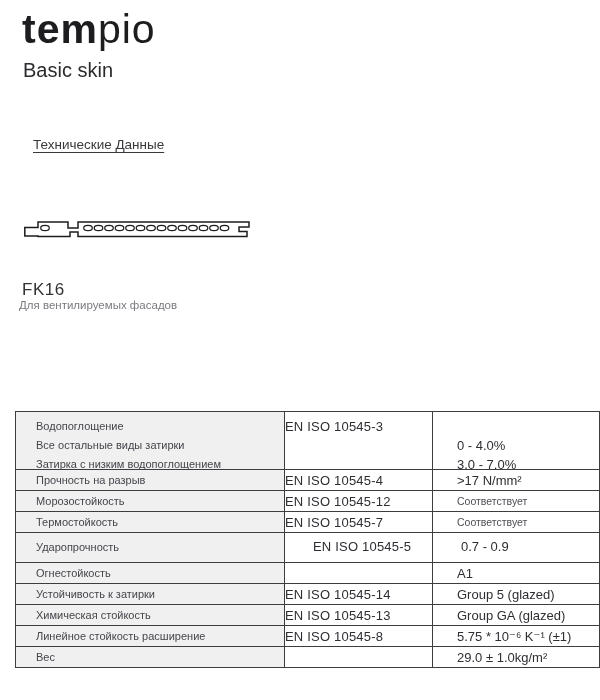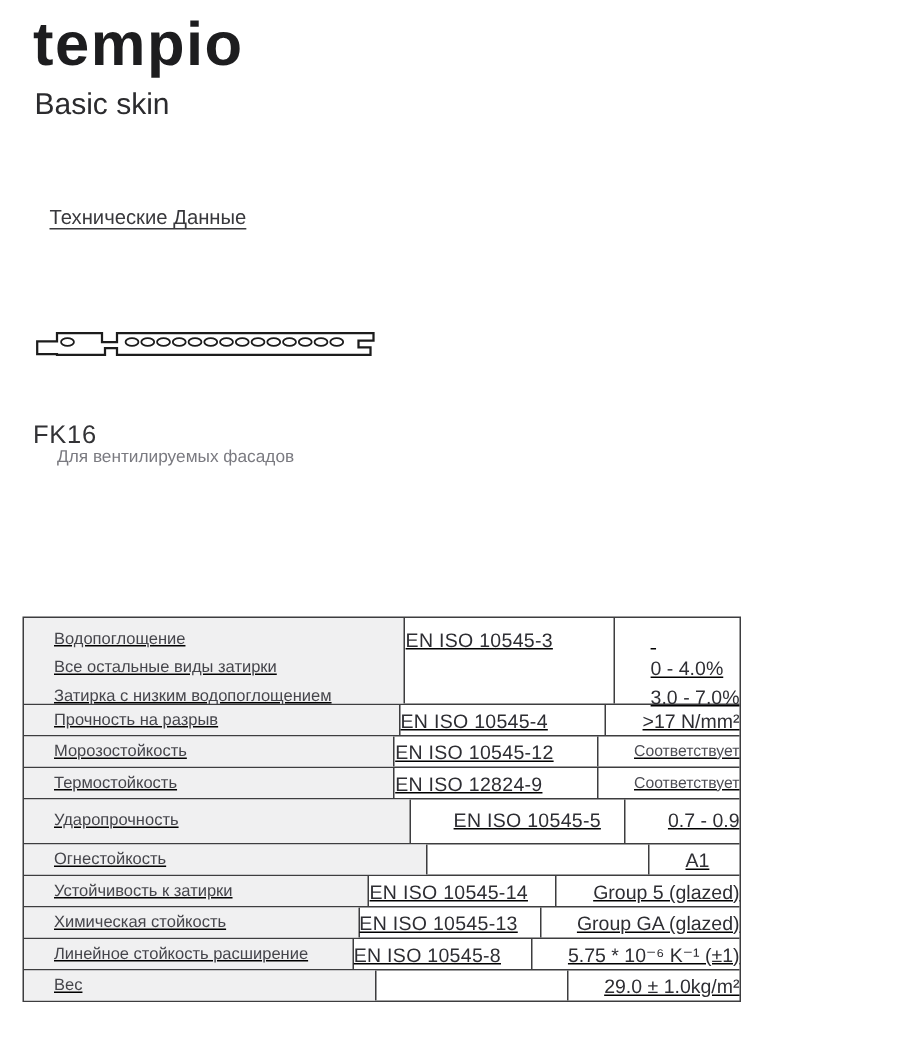--- a/index.html
+++ b/index.html
@@ -6,35 +6,35 @@
   body {
     width:600px; height:700px; background:#ffffff; overflow:hidden;
     font-family:"Liberation Sans","DejaVu Sans",sans-serif;
     position:relative;
   }
   .page { position:absolute; inset:0; }
 
   .logo { position:absolute; left:22px; top:6px; font-size:41px; line-height:1.15;
           color:#1d1d1f; letter-spacing:1px; }
   .logo-bold  { font-weight:700; }
-  .logo-light { font-weight:700; }
+  .logo-light { font-weight:400; }
 
   .subtitle { position:absolute; left:23px; top:59px; font-size:20px; color:#2b2b2e; }
 
   .tech-title { position:absolute; left:33px; top:137px; font-size:13.5px; color:#39393d;
                 text-decoration:underline; text-underline-offset:3px; }
 
   .profile { position:absolute; left:24px; top:215px; width:226px; height:26px; }
 
   .code { position:absolute; left:22px; top:280px; font-size:17px; font-weight:400;
           letter-spacing:.5px; color:#333336; }
-  .desc { position:absolute; left:38px; top:299px; font-size:11.5px; color:#7a7a80; }
-
-  .spec-table { position:absolute; left:15px; top:411px; width:479px;
-                border:1px solid #3d3d3f; box-sizing:border-box;text-decoration:underline; }
+  .desc { position:absolute; left:19px; top:299px; font-size:11.5px; color:#7a7a80; }
+
+  .spec-table { position:absolute; left:15px; top:411px; width:585px;
+                border:1px solid #3d3d3f; box-sizing:border-box; }
   .t-row { display:flex; height:20px; border-top:1px solid #3d3d3f; }
   .t-row:first-child { border-top:none; }
   .t-row.r-multi { height:57px; }
   .t-row.r-tall  { height:29px; }
 
   .c1 { width:269px; background:#f0f0f1; border-right:1px solid #3d3d3f;
         display:flex; flex-direction:column; justify-content:center;
         padding-left:20px; box-sizing:border-box; }
   .c2 { width:148px; border-right:1px solid #3d3d3f;
         display:flex; flex-direction:column; justify-content:center; align-items:flex-start;
@@ -124,21 +124,21 @@
         </div>
         <div class="c3">
           <div class="line val small">Соответствует</div>
         </div>
       </div>
       <div class="t-row">
         <div class="c1">
           <div class="line prop">Термостойкость</div>
         </div>
         <div class="c2">
-          <div class="line std">EN ISO 12824-9</div>
+          <div class="line std">EN ISO 10545-7</div>
         </div>
         <div class="c3">
           <div class="line val small">Соответствует</div>
         </div>
       </div>
       <div class="t-row r-tall">
         <div class="c1">
           <div class="line prop">Ударопрочность</div>
         </div>
         <div class="c2">

